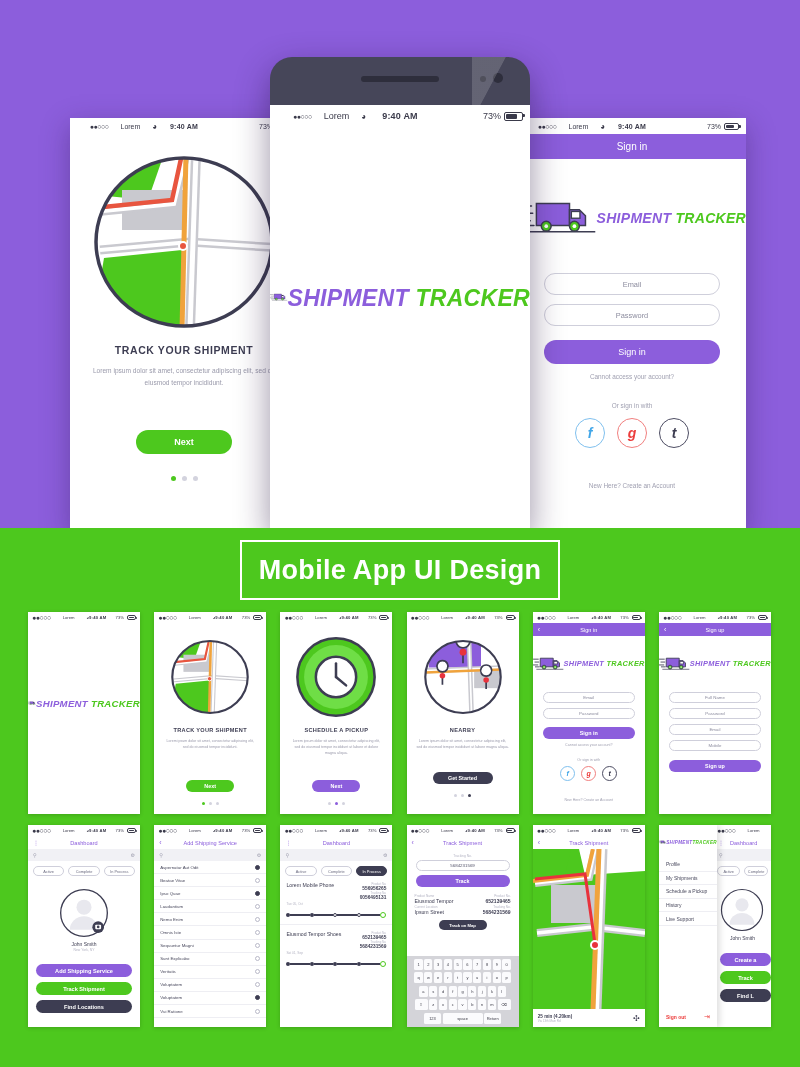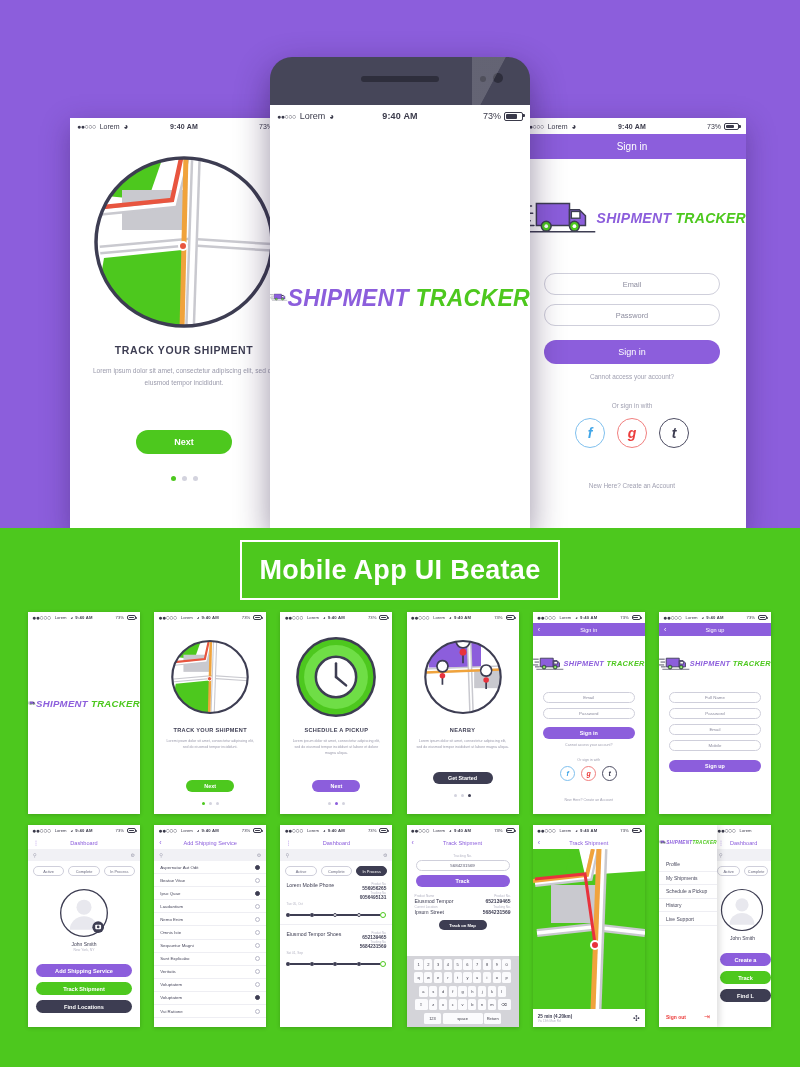--- a/index.html
+++ b/index.html
@@ -42,21 +42,21 @@
     border-radius:50%; background:#2e2e3c;
   }
   .hero-center .glass {
     position:absolute; right:0; top:0; width:58px; height:48px;
     background:linear-gradient(118deg,rgba(255,255,255,.16) 40%,rgba(255,255,255,0) 41%);
   }
   .hero-center .screen { position:absolute; left:0; top:48px; width:260px; height:425px; background:#fff; }
 
   
   .sbar { display:flex; align-items:center; height:16px; padding:0 7px; font-size:7px; color:#3a3a4a; }
-  .sbar .left { display:flex; align-items:center; gap:4px; flex:1; }
+  .sbar .left { display:flex; align-items:center; gap:12px; flex:1;justify-content:center; }
   .sbar .mid { flex:0 0 auto; font-weight:bold; letter-spacing:.2px;}
   .sbar .right { flex:1; display:flex; align-items:center; justify-content:flex-end; gap:3px; }
   .dots { letter-spacing:-.5px; font-size:7px; }
   .wifi { font-size:8px; }
   .batt { width:15px; height:7px; border:1px solid #3a3a4a; border-radius:2px; position:relative; display:inline-block;}
   .batt::after{content:"";position:absolute;right:-3px;top:1.5px;width:2px;height:3px;background:#3a3a4a;border-radius:0 1px 1px 0;}
   .batt i{position:absolute;left:1px;top:1px;bottom:1px;width:8px;background:#3a3a4a;border-radius:1px;display:block;}
   .sbar.big { height:22px; font-size:9px; }
   .sbar.big .batt{ width:19px;height:9px;}
   .sbar.big .batt i{width:11px;}
@@ -310,21 +310,21 @@
           <span class="a">SHIPMENT</span>
           <span class="b">TRACKER</span>
         </div>
       </div>
     </div>
   </div>
 </div>
 
 <div class="band"></div>
 <div class="band-title-box">
-  <span class="band-title">Mobile App UI Beatae</span>
+  <span class="band-title">Mobile App UI Design</span>
 </div>
 
 <div class="grid">
 
   <div class="row" style="padding-left:28px;">
 
     <div class="cell">
       <div class="mini">
         <div class="sbar">
           <div class="left">

